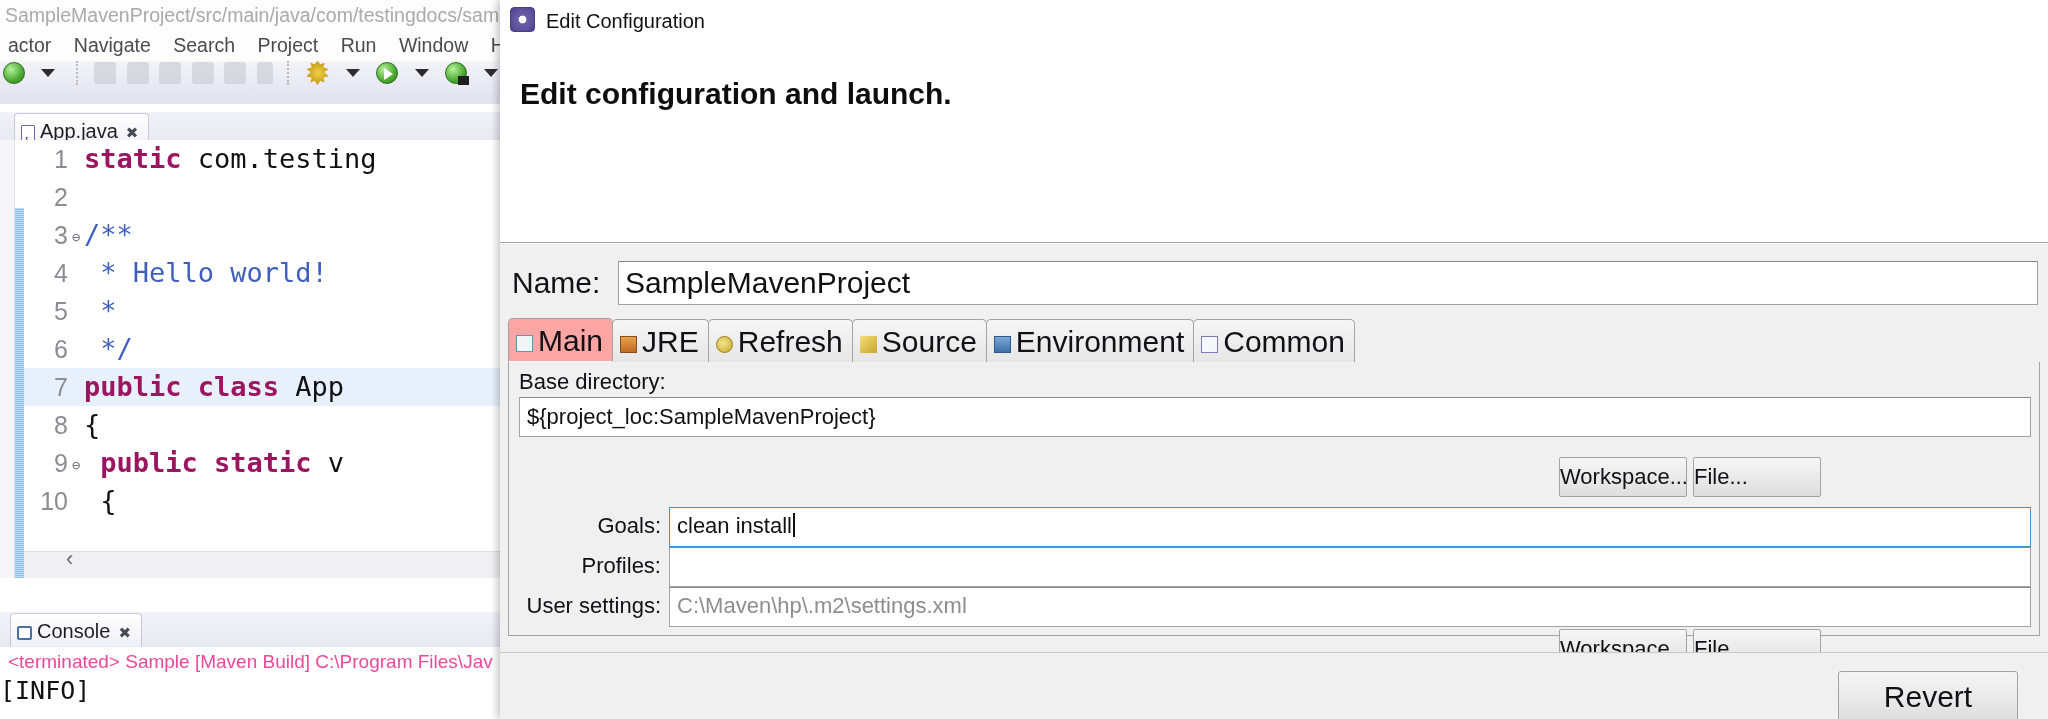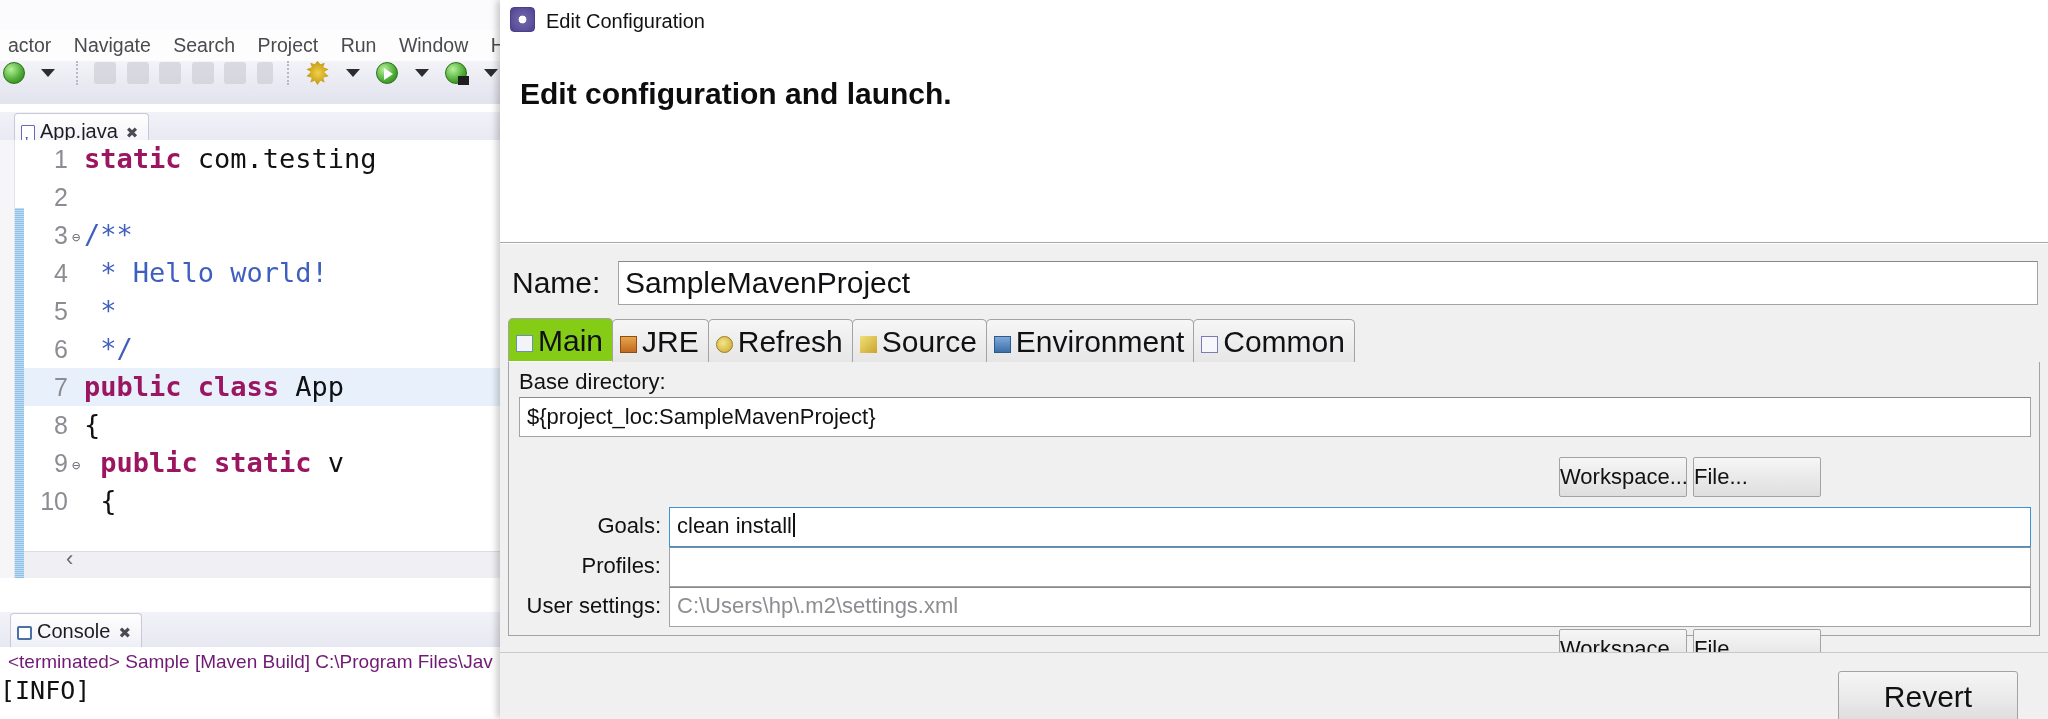--- a/index.html
+++ b/index.html
@@ -313,21 +313,21 @@
   }
   .console-body {
     position: absolute;
     left: 0; top: 35px;
     width: 700px; height: 72px;
     background: #ffffff;
     overflow: hidden;
   }
   .console-head {
     font-size: 19px;
-    color: #701a75;
+    color: #ec4899;
     padding: 4px 0 3px 8px;
     white-space: nowrap;
   }
   .console-line {
     font-family: "DejaVu Sans Mono", monospace;
     font-size: 25px;
     color: #111114;
     white-space: nowrap;
   }
 
@@ -448,21 +448,21 @@
     border: 1px solid #a3a3a3;
     border-bottom: none;
     border-radius: 5px 5px 0 0;
     background: linear-gradient(to bottom,#f6f6f6,#e6e6e6);
     margin-right: -1px;
     vertical-align: bottom;
     box-sizing: border-box;
     white-space: nowrap;
   }
   .dtab.sel {
-    background: #84cc16;
+    background: #fca5a5;
     height: 44px;
     line-height: 43px;
     border-bottom: 1px solid #ffffff;
     z-index: 3;
   }
   .dtab-icon {
     display: inline-block;
     vertical-align: middle;
     width: 17px; height: 17px;
     margin-right: 5px;
@@ -591,20 +591,21 @@
   }
   #btn-revert { left: 1338px; width: 180px; }
 </style>
 </head>
 <body>
 
 <div id="root">
 
   <div id="ide">
 
+    <div class="ide-titlebar">SampleMavenProject/src/main/java/com/testingdocs/sam</div>
 
     <div class="ide-menubar">
       <span class="menu-item">actor</span>
       <span class="menu-item">Navigate</span>
       <span class="menu-item">Search</span>
       <span class="menu-item">Project</span>
       <span class="menu-item">Run</span>
       <span class="menu-item">Window</span>
       <span class="menu-item">Help</span>
     </div>
@@ -709,21 +710,21 @@
             <div class="finput focused" style="left:160px; width:1362px;"><span>clean install</span><span class="caret"></span></div>
           </div>
 
           <div class="frow" style="top:185px;">
             <span class="flabel" style="left:0; width:152px;">Profiles:</span>
             <div class="finput" style="left:160px; width:1362px;"></div>
           </div>
 
           <div class="frow" style="top:225px;">
             <span class="flabel" style="left:0; width:152px;">User settings:</span>
-            <div class="finput placeholder" style="left:160px; width:1362px;">C:\Users\hp\.m2\settings.xml</div>
+            <div class="finput placeholder" style="left:160px; width:1362px;">C:\Maven\hp\.m2\settings.xml</div>
           </div>
 
           <div class="btn" id="btn-ws-2">Workspace...</div>
           <div class="btn" id="btn-file-2">File...</div>
 
         </div>
       </div>
     </div>
 
     <div class="dlg-footer">

